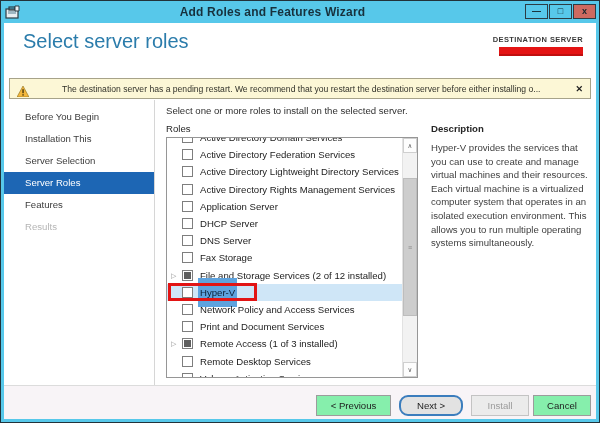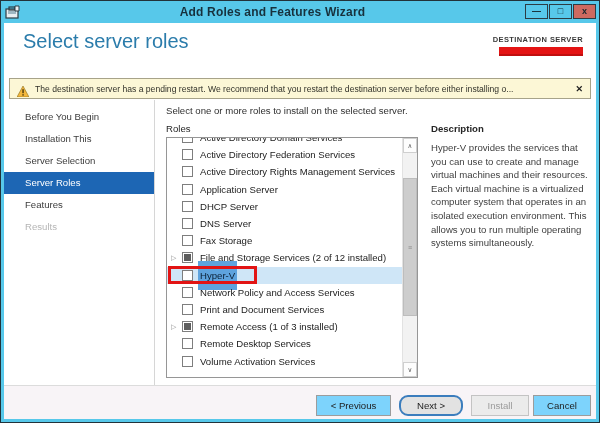--- a/index.html
+++ b/index.html
@@ -23,21 +23,21 @@
   .header{position:absolute;left:3px;top:22px;right:3px;height:53px;background:#fff;}
   .page-title{position:absolute;left:19px;top:7px;font-size:20px;font-weight:300;color:#2b7cab;}
   .dest{position:absolute;right:13px;top:12px;text-align:right;}
   .dest-label{font-size:7.5px;font-weight:700;color:#3a3a3a;letter-spacing:.4px;}
   .redaction{width:84px;height:9px;background:#e41414;margin-top:3px;margin-left:auto;
              box-shadow:inset 0 -2px 0 #c00f0f;}
 
   
   .warning{position:absolute;left:8px;top:77px;right:8px;height:21px;background:#fcf7d6;
            border:1px solid #a7a389;box-sizing:border-box;display:flex;align-items:center;
-           padding:0 7px;}
+           padding:0 7px;text-align:center;}
   .warn-tri{width:12px;height:11px;margin-right:6px;flex:0 0 auto;}
   .warn-text{font-size:8.6px;color:#32322a;white-space:nowrap;overflow:hidden;flex:1;}
   .warn-close{font-size:9px;font-weight:700;color:#1e1e1e;margin-left:8px;cursor:default;}
 
   
   .content{position:absolute;left:3px;top:99px;right:3px;bottom:36px;background:#fff;}
   .sidebar{position:absolute;left:0;top:0;bottom:0;width:150px;border-right:1px solid #d6d6d6;}
   .side-item{height:22px;line-height:22px;padding-left:21px;font-size:9.6px;color:#3c3c3c;cursor:default;}
   .side-item.selected{background:#1d66b4;color:#ffffff;}
   .side-item.disabled{color:#b5b5b5;}
@@ -72,21 +72,21 @@
   .sb-thumb{position:absolute;left:0;right:0;top:40px;height:138px;background:#cdcdcd;
             border:1px solid #bdbdbd;box-sizing:border-box;display:flex;align-items:center;
             justify-content:center;font-size:7px;color:#8a8a8a;cursor:default;}
 
   .description{position:absolute;left:276px;top:41px;width:160px;font-size:9.6px;
                line-height:13.6px;color:#3f3f3f;}
 
   
   .footer{position:absolute;left:3px;right:3px;bottom:3px;height:33px;background:#f8f4f7;
           border-top:1px solid #dcdcdc;}
-  .btn{position:absolute;top:9px;height:21px;background:#7dd3fc;border:1px solid #9c9c9c;
+  .btn{position:absolute;top:9px;height:21px;background:#86efac;border:1px solid #9c9c9c;
        box-sizing:border-box;font-size:9.6px;color:#1e1e1e;display:flex;align-items:center;
        justify-content:center;font-family:"Liberation Sans",sans-serif;cursor:default;}
   .btn.focused{border:2px solid #3b7dbd;background:#e2e2e2;}
   .btn.disabled{background:#ebebeb;border-color:#c3c3c3;color:#9c9c9c;}
 </style>
 </head>
 <body>
 
 <div class="stage">
   <div class="frame"></div>
@@ -152,20 +152,25 @@
               <span class="role-label">Active Directory Domain Services</span>
             </div>
             <div class="role-row">
               <span class="expander"></span>
               <span class="checkbox"></span>
               <span class="role-label">Active Directory Federation Services</span>
             </div>
             <div class="role-row">
               <span class="expander"></span>
               <span class="checkbox"></span>
+              <span class="role-label">Active Directory Lightweight Directory Services</span>
+            </div>
+            <div class="role-row">
+              <span class="expander"></span>
+              <span class="checkbox"></span>
               <span class="role-label">Active Directory Rights Management Services</span>
             </div>
             <div class="role-row">
               <span class="expander"></span>
               <span class="checkbox"></span>
               <span class="role-label">Application Server</span>
             </div>
             <div class="role-row">
               <span class="expander"></span>
               <span class="checkbox"></span>

